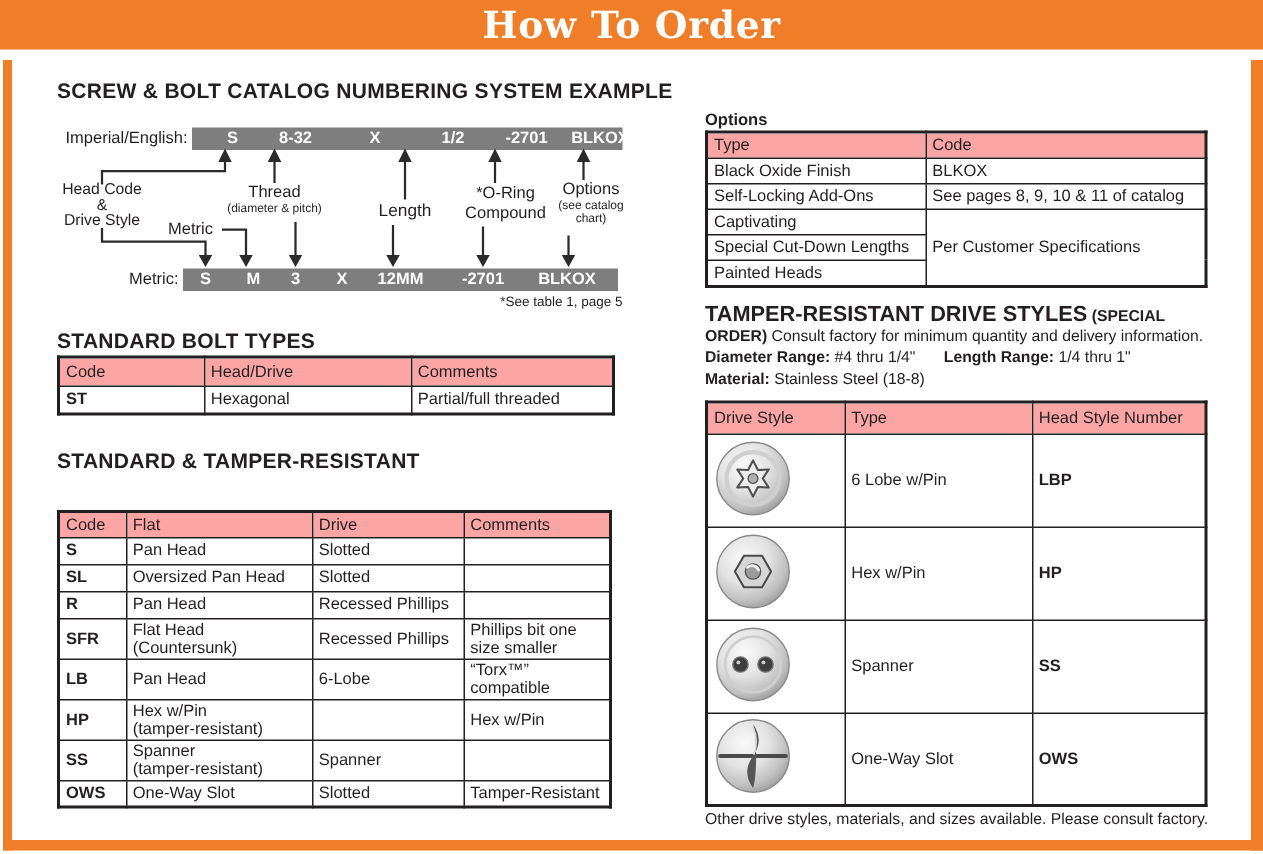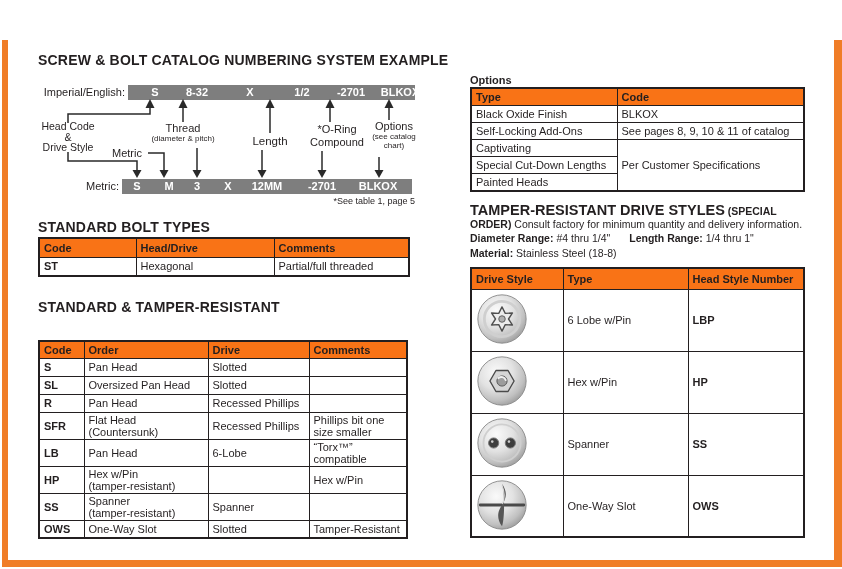--- a/index.html
+++ b/index.html
@@ -39,39 +39,40 @@
 
   
   table.tbl {
     position:absolute; border-collapse:collapse; table-layout:fixed;
     font-size:11px; border:2px solid #231F20; background:#fff;
   }
   table.tbl th, table.tbl td {
     border:1px solid #231F20; padding:1px 4px; vertical-align:middle;
     text-align:left; line-height:12px; overflow:hidden;
   }
-  table.tbl th { background:#f97316; font-weight:bold; }
+  table.tbl th { background:#fca5a5; font-weight:normal; }
   .bold  { font-weight:bold; }
   .pre   { white-space:pre-line; }
   .icon-cell { text-align:center; padding:2px; }
   .mid   { vertical-align:middle; }
 
   
   .tr-head-block { width:340px; font-size:10.5px; line-height:12.5px; }
   .tr-head-block .big   { font-size:14.5px; font-weight:bold; }
   .tr-head-block .note  { font-size:10.5px; font-weight:bold; }
   .spec-line { margin-top:2px; }
   .gap-left  { margin-left:16px; }
   .small-note { font-size:10.5px; }
 </style>
 </head>
 <body>
 
 <div class="page">
 
+  <div class="banner">How To Order</div>
   <div class="edge-left"></div>
   <div class="edge-right"></div>
   <div class="edge-bottom"></div>
 
   <div class="abs h1" style="left:38px; top:52px;">SCREW &amp; BOLT CATALOG NUMBERING SYSTEM EXAMPLE</div>
 
   <div class="abs bar-label" style="left:28px; top:86px; width:97px;">Imperial/English:</div>
   <div class="code-bar" style="left:128px; top:85px; width:287px;">
     <span class="code-seg" style="left:27px">S</span>
     <span class="code-seg" style="left:69px">8-32</span>
@@ -172,21 +173,21 @@
   <table class="tbl" style="left:38px; top:340px; width:370px;">
     <colgroup>
         <col style="width:45px">
         <col style="width:124px">
         <col style="width:101px">
         <col>
       </colgroup>
     <tbody>
         <tr style="height:17px">
       <th>Code</th>
-      <th>Order</th>
+      <th>Flat</th>
       <th>Drive</th>
       <th>Comments</th>
     </tr>
     <tr style="height:18px">
       <td class="bold">S</td>
       <td class="pre">Pan Head</td>
       <td class="pre">Slotted</td>
       <td class="pre"></td>
     </tr>
     <tr style="height:18px">
@@ -357,14 +358,15 @@
           <path d="M 28,5 C 33.5,13 33.5,20 28,28 C 22.5,36 22.5,43 28,51 C 31,43 31,13 28,5 Z" fill="#565656"></path>
           <path d="M 28,7 C 31,14 31,21 28.5,27" fill="none" stroke="#d8d8d8" stroke-width="1.2"></path>
         </svg>
       </td>
       <td>One-Way Slot</td>
       <td class="bold">OWS</td>
     </tr>
   </tbody>
     </table>
 
+  <div class="abs" style="left:470px; top:540px; font-size:10.5px;">Other drive styles, materials, and sizes available. Please consult factory.</div>
 
 </div>
 
 </body></html>

